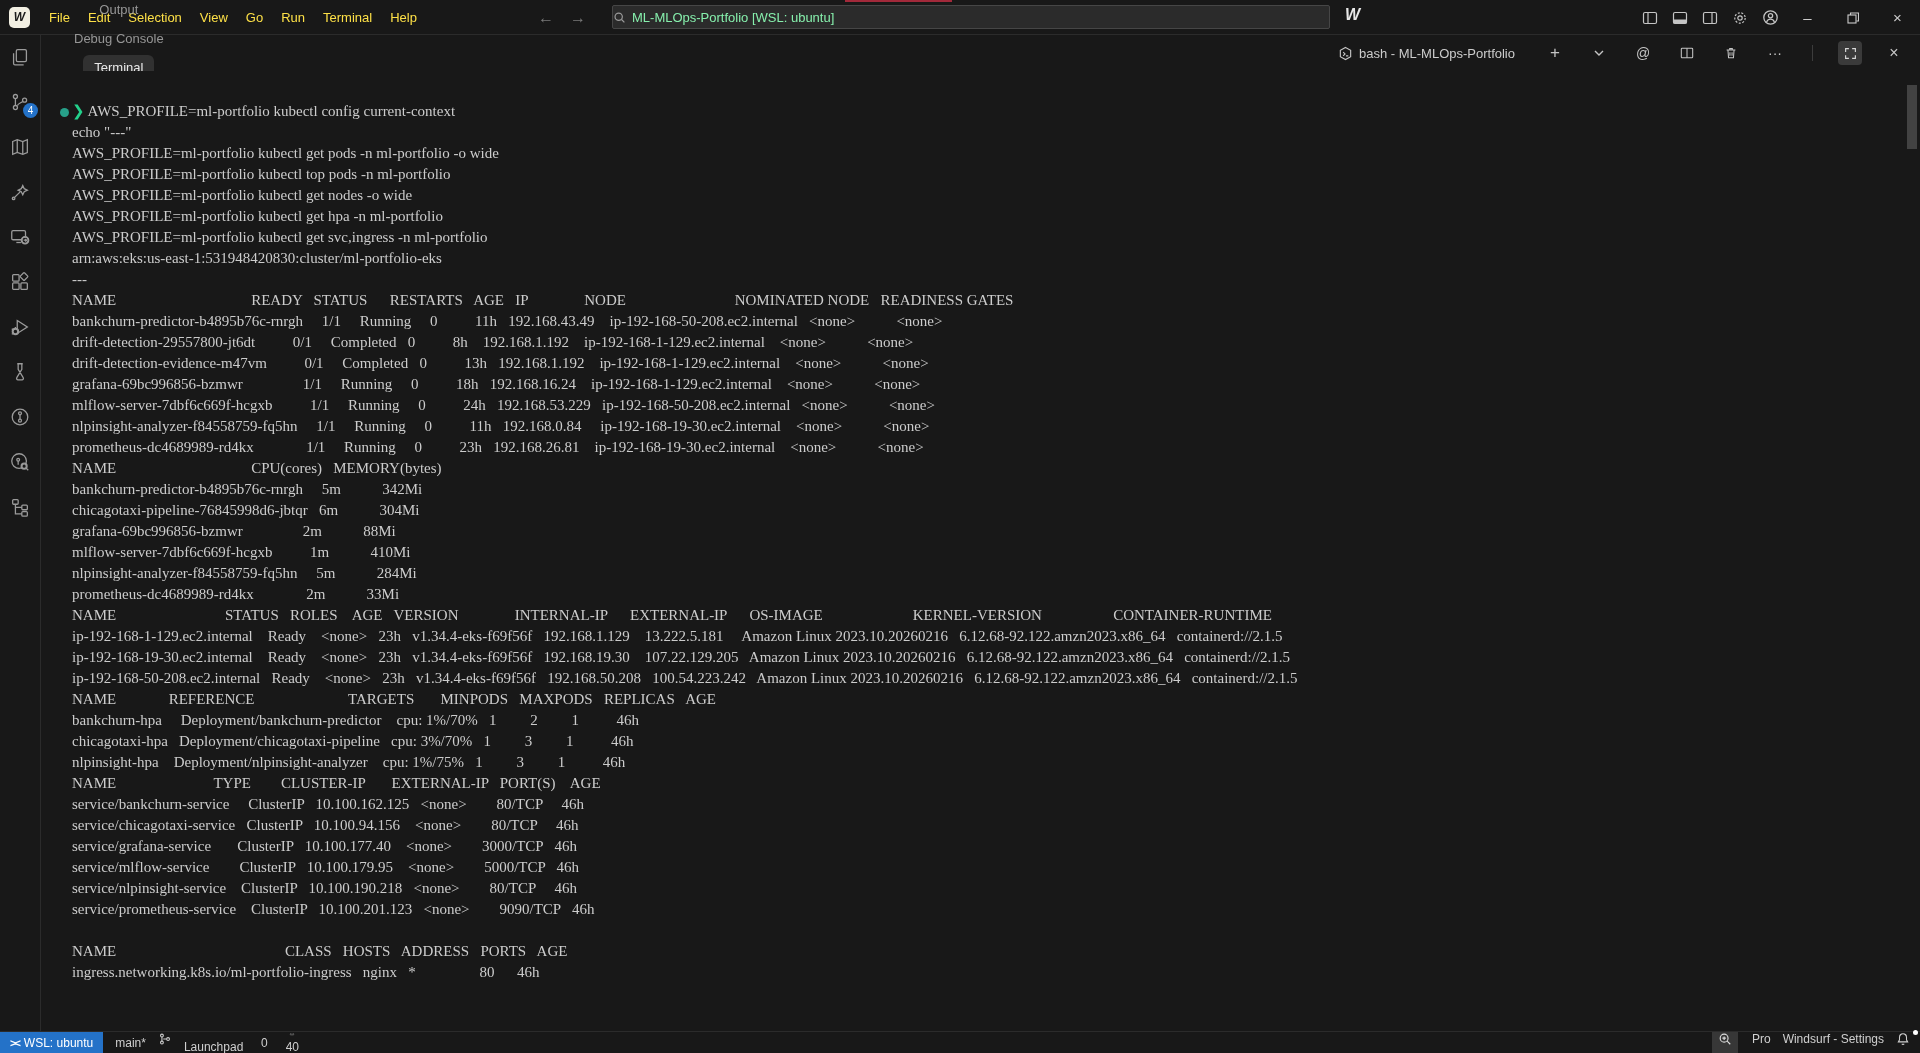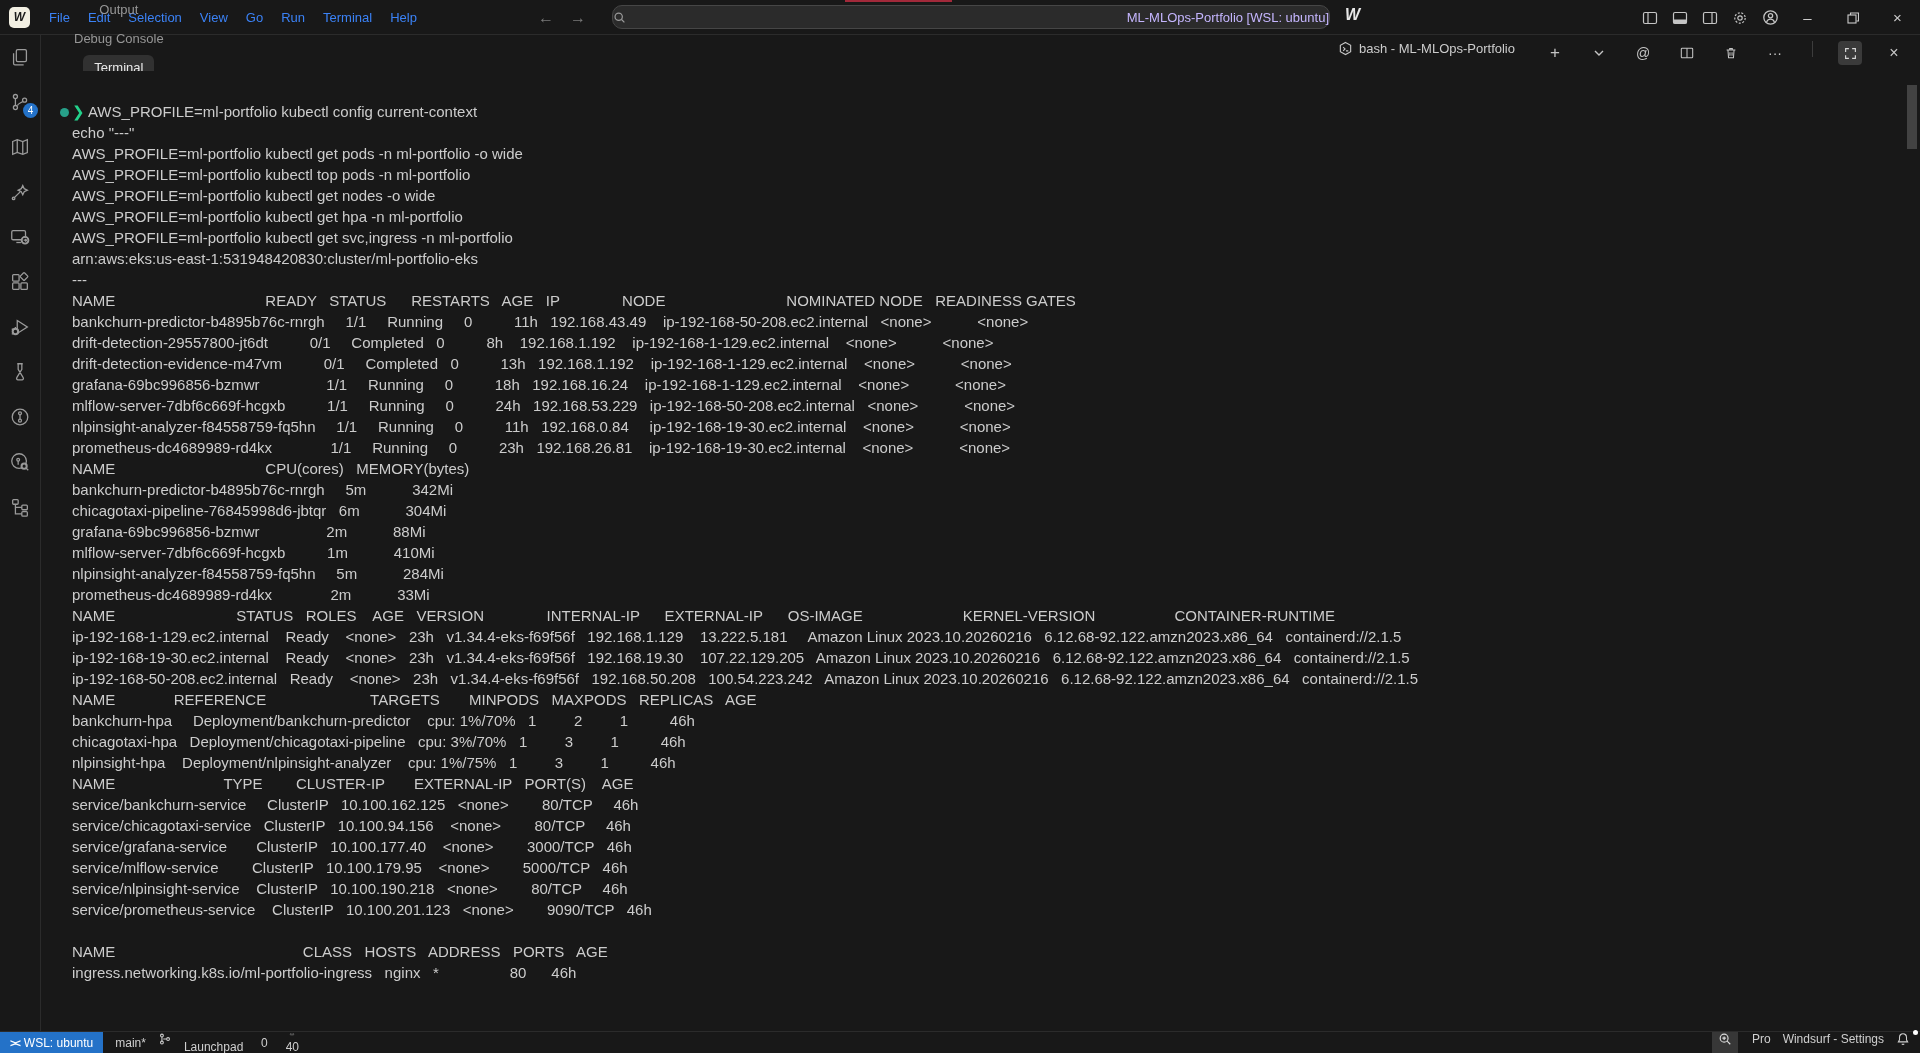--- a/index.html
+++ b/index.html
@@ -8,26 +8,26 @@
   .window { position:relative; width:1920px; height:1053px; background:#181818; color:#cccccc; }
 
   
   .titlebar { position:relative; height:35px; background:#181818; display:flex; align-items:center;
     border-bottom:1px solid #2b2b2b; }
   .accent-line { position:absolute; top:0; left:845px; width:107px; height:2px; background:#a2293a; }
   .app-logo { width:21px; height:21px; background:#f2efe2; border-radius:5px; margin:0 10px 0 9px;
     display:flex; align-items:center; justify-content:center; color:#1b1b1b; font-weight:bold;
     font-size:12px; font-style:italic; }
   .menus { display:flex; }
-  .menu-item { padding:5px 9px; font-size:13px; color:#3b82f6; border-radius:5px; cursor:default; }
+  .menu-item { padding:5px 9px; font-size:13px; color:#fde047; border-radius:5px; cursor:default; }
   .nav-arrows { position:absolute; left:538px; top:0; height:35px; display:flex; align-items:center; gap:16px;
     color:#7a7a7a; font-size:16px; }
   .searchbox { position:absolute; left:612px; top:5px; width:718px; height:24px; background:#2b2b2b;
-    border:1px solid #464646; border-radius:10px; display:flex; align-items:center; justify-content:space-between;
-    gap:6px; color:#c4b5fd; font-size:13px; }
+    border:1px solid #464646; border-radius:2px; display:flex; align-items:center; justify-content:flex-start;
+    gap:6px; color:#86efac; font-size:13px; }
   .wlogo { position:absolute; left:1345px; top:6px; color:#e8e8e8; font-weight:700; font-style:italic;
     font-size:16px; letter-spacing:-1px; }
   .tb-right { position:absolute; right:0; top:0; height:35px; display:flex; align-items:center; }
   .tb-icon { width:30px; height:26px; display:flex; align-items:center; justify-content:center; color:#c5c5c5; }
   .win-ctl { width:45px; height:35px; display:flex; align-items:center; justify-content:center; color:#cccccc;
     font-size:15px; }
   svg { display:block; }
 
   
   .body { display:flex; height:996px; }
@@ -41,30 +41,30 @@
 
   .panel { flex:1; display:flex; flex-direction:column; position:relative; }
   .panel-header { height:36px; display:flex; align-items:center; justify-content:space-between;
     padding:0 14px 0 22px; }
   .tabs { display:flex; align-items:center; gap:4px;flex-direction:column; }
   .tab { display:flex; align-items:center; gap:7px; padding:5px 11px; font-size:13px; color:#969696;
     border-radius:6px; }
   .tab.active { background:#313131; color:#e9e9e9; }
   .tab-badge { min-width:17px; height:17px; border-radius:9px; background:#2472c8; color:#fff; font-size:11px;
     display:flex; align-items:center; justify-content:center; padding:0 4px; }
-  .panel-actions { display:flex; align-items:flex-start; gap:20px; color:#c5c5c5; }
+  .panel-actions { display:flex; align-items:center; gap:20px; color:#c5c5c5; }
   .pa-label { display:flex; align-items:center; gap:6px; font-size:13px; color:#cccccc; margin-right:8px; }
   .pa-icon { width:24px; height:24px; display:flex; align-items:center; justify-content:center;
     border-radius:4px; font-size:14px; color:#c5c5c5; }
   .pa-icon.boxed { background:#3a3a3a; }
   .pa-sep { width:1px; height:16px; background:#3c3c3c; margin:0 5px; }
 
   
   .terminal { position:relative; flex:1; background:#181818; overflow:hidden; }
-  .term-lines { padding:30px 0 0 31px; font-family:Liberation Sans, sans-serif; font-size:15px;
+  .term-lines { padding:30px 0 0 31px; font-family:Liberation Serif, serif; font-size:15px;
     line-height:21px; color:#cccccc; }
   .tline { white-space:pre; height:21px; }
   .prompt { color:#23d18b; }
   .cmd-decoration { position:absolute; left:19px; top:37px; width:9px; height:9px; border-radius:50%;
     background:#27a089; }
   .scroll-thumb { position:absolute; right:3px; top:14px; width:10px; height:64px; background:#424242; }
 
   
   .statusbar { height:22px; background:#181818; border-top:1px solid #2b2b2b; display:flex;
     align-items:center; justify-content:space-between; font-size:12px; color:#cfcfcf; }

